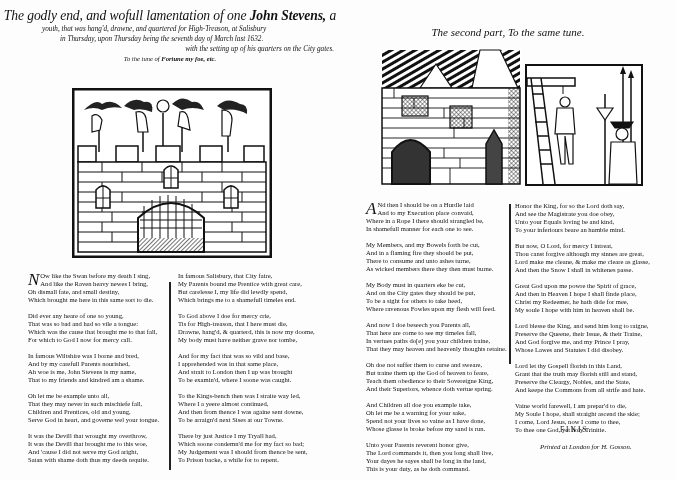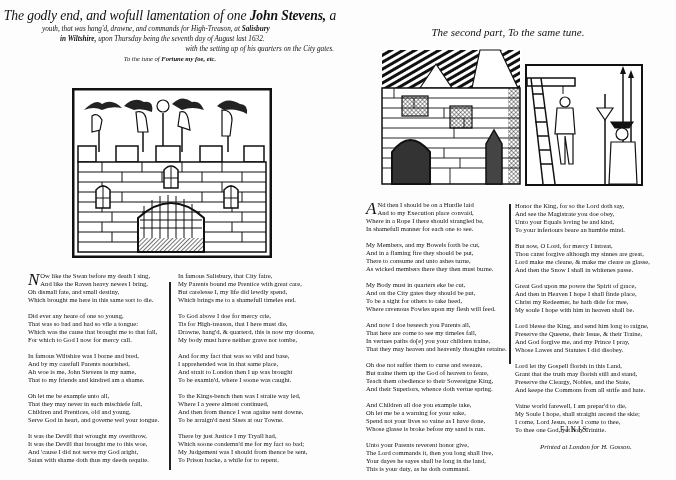--- a/index.html
+++ b/index.html
@@ -6,21 +6,21 @@
   html, body { width: 676px; height: 480px; background: #fdfdfd; overflow: hidden; }
   body { position: relative; font-family: "Liberation Serif", "DejaVu Serif", serif; color: #111; }
   .page { position: absolute; top: 0; height: 480px; }
   .page.left { left: 0; width: 340px; }
   .page.right { left: 340px; width: 336px; }
 
   .title-block { position: absolute; left: 0; width: 340px; top: 8px; text-align: center; font-style: italic; }
   .title-main { font-size: 13.6px; line-height: 16px; letter-spacing: -0.1px; }
   .title-main b { font-weight: bold; }
   .sub { font-size: 7.2px; line-height: 10.5px; }
-  .sub b { font-weight: bold; }
+  .sub b { font-weight: normal; }
   .sub1 { position: absolute; left: 42px; top: 16px; width: 280px; text-align: left; }
   .sub2 { position: absolute; left: 60px; top: 26px; width: 260px; text-align: left; }
   .sub3 { position: absolute; left: 104px; top: 36px; width: 230px; text-align: right; }
   .tune { position: absolute; left: 0; width: 340px; top: 55px; text-align: center; font-size: 6.6px; font-style: italic; }
   .tune b { font-weight: bold; }
 
   .right-title { position: absolute; left: 0; width: 336px; top: 26px; text-align: center; font-style: italic; font-size: 11px; }
 
   .woodcut { position: absolute; background: #fff; }
   .wc1 { left: 72px; top: 88px; width: 200px; height: 170px; }
@@ -43,22 +43,22 @@
 
   .finis { position: absolute; left: 560px; top: 425px; font-size: 7.4px; letter-spacing: 2px; }
   .printed { position: absolute; left: 540px; top: 443px; font-size: 6.8px; font-style: italic; }
 </style>
 </head>
 <body>
 
 <div class="page left">
   <div class="title-block">
     <div class="title-main"><span>The godly end, and wofull lamentation of one </span><b>John Stevens,</b><span> a</span></div>
-    <div class="sub sub1"><span>youth, that was hang'd, drawne, and commands for High-Treason, at </span><b>Salisbury</b></div>
-    <div class="sub sub2"><b>in Wiltshire,</b><span> upon Thursday being the seventh day of August last 1632.</span></div>
+    <div class="sub sub1"><span>youth, that was hang'd, drawne, and quartered for High-Treason, at </span><b>Salisbury</b></div>
+    <div class="sub sub2"><b>in Thursday,</b><span> upon Thursday being the seventh day of March last 1632.</span></div>
     <div class="sub sub3">with the setting up of his quarters on the City gates.</div>
   </div>
   <div class="tune"><span>To the tune of </span><b>Fortune my foe, etc.</b></div>
 
   <div class="woodcut wc1">
     <svg width="200" height="170" viewBox="0 0 200 170">
       <defs>
         <pattern id="hatch" width="3" height="3" patternUnits="userSpaceOnUse" patternTransform="rotate(45)">
           <line x1="0" y1="0" x2="0" y2="3" stroke="#111" stroke-width="1.2"></line>
         </pattern>

